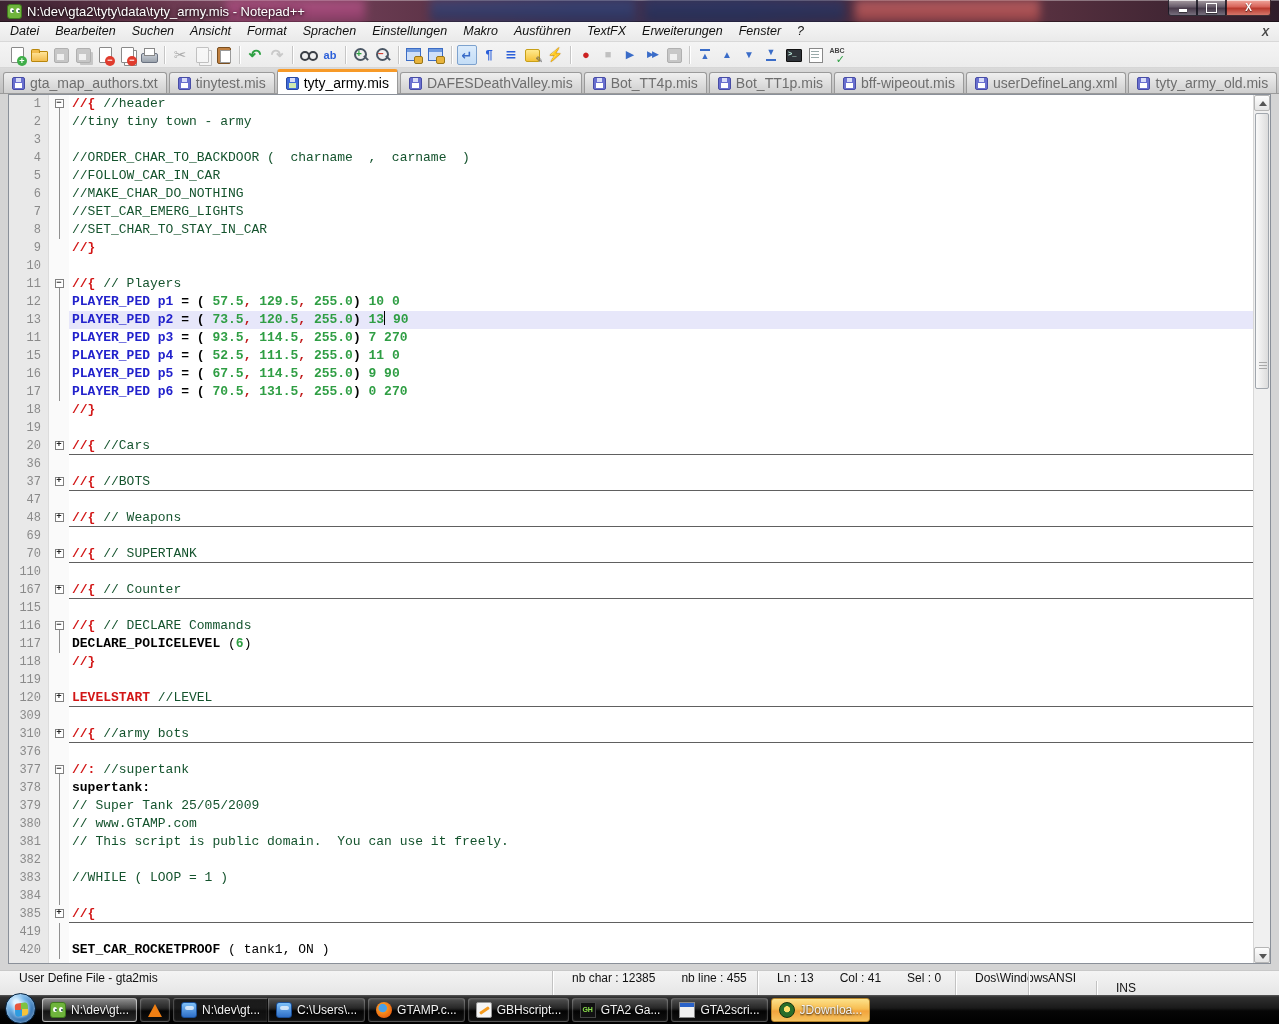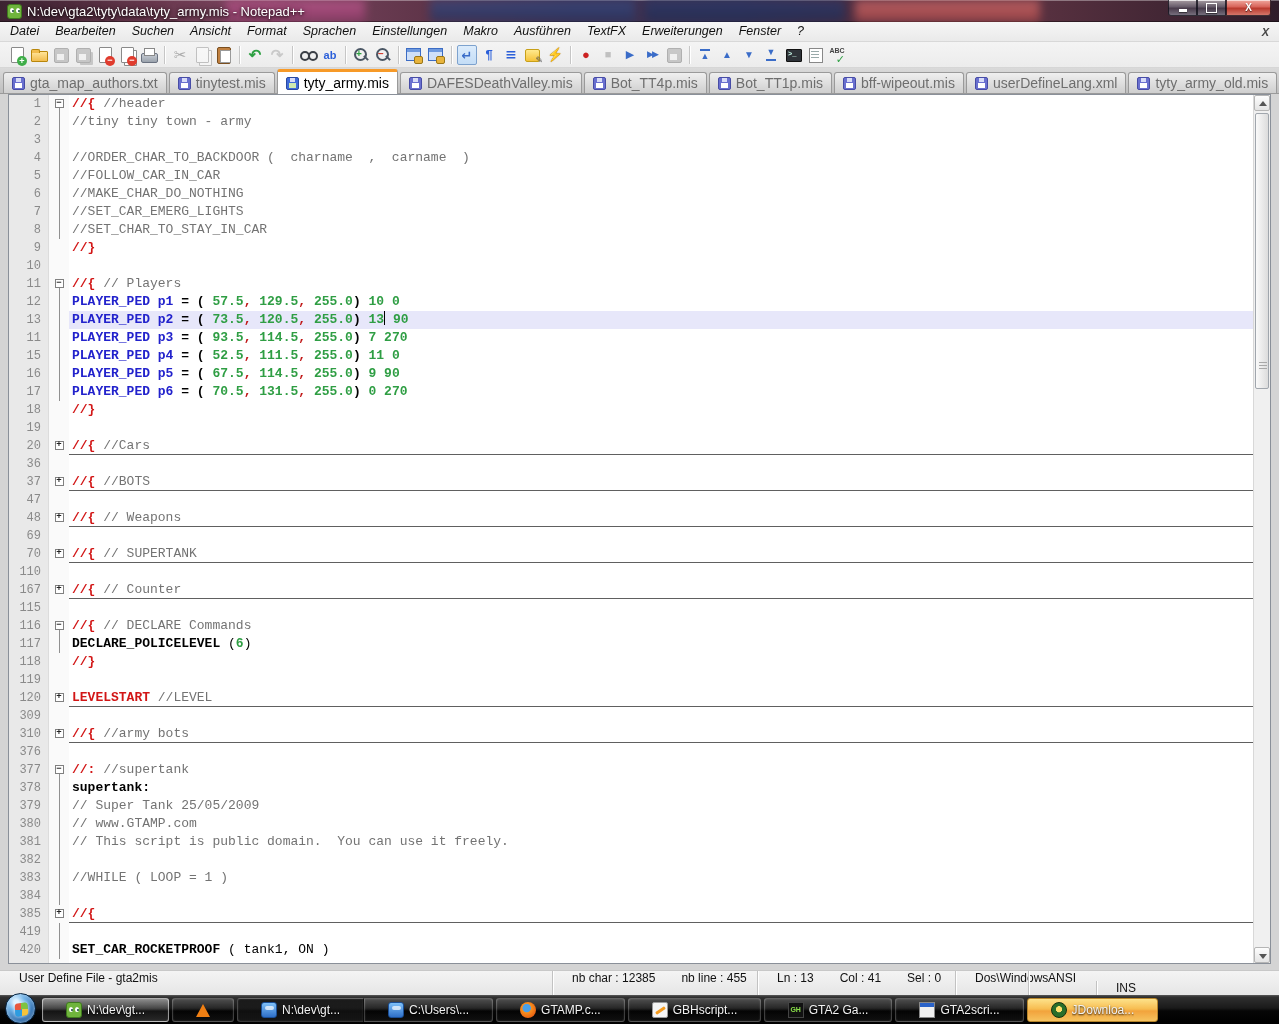--- a/index.html
+++ b/index.html
@@ -119,21 +119,21 @@
   .fcell.f-e{background:#fafafa linear-gradient(#909090,#909090) no-repeat 10px 0/1px 10px,
              #fafafa linear-gradient(#909090,#909090) no-repeat 10px 9px/7px 1px;
              background-color:#fafafa;}
   .fbox{width:9px;height:9px;border:1px solid #808080;background:#fff;color:#222;
     font:bold 9px/7px "Liberation Mono",monospace;text-align:center;margin-top:4px;flex:none;}
   .fdrop{width:1px;flex:1;background:#909090;}
   .ccell{flex:1;font:13px/18px "Liberation Mono","DejaVu Sans Mono",monospace;white-space:pre;
     padding-left:3px;color:#000;overflow:hidden;}
   .row.cur .ccell{background:#e7e7fa;}
   .row.ul .ccell{box-shadow:inset 0 -1px 0 #606060;}
-  .t-c{color:#737373;}
+  .t-c{color:#14532d;}
   .t-r{color:#d21616;font-weight:bold;}
   .t-k{color:#2222cc;font-weight:bold;}
   .t-n{color:#2f9e44;font-weight:bold;}
   .t-m{color:#c01616;font-weight:bold;}
   .t-b{color:#000;font-weight:bold;}
   .t-p{color:#000;}
   .caret{display:inline-block;width:1px;height:14px;background:#000;vertical-align:-2px;animation:blink 1s steps(1) infinite;}
   @keyframes blink{50%{opacity:0;}}
   
   .vscroll{width:17px;flex:none;background:#f0f0f0;border-left:1px solid #d8d8d8;display:flex;flex-direction:column;}
@@ -156,21 +156,21 @@
 
   
   .taskbar{height:29px;flex:none;display:flex;align-items:center;gap:3px;padding:0 0 0 2px;
     background:linear-gradient(#5a5a5a 0,#303030 2px,#1a1a1a 45%,#060606 55%,#000 100%);}
   .orb{position:relative;width:31px;height:31px;margin:-2px 3px 0 3px;flex:none;border-radius:50%;
     background:radial-gradient(circle at 35% 28%,#dff2ff 0 8%,#6fb4ea 30%,#2268ae 62%,#0c3b6e 100%);
     border:1px solid #06233f;box-shadow:inset 0 0 5px rgba(255,255,255,.7);}
   .orb::after{content:"";position:absolute;left:9px;top:9px;width:13px;height:13px;border-radius:3px;
     background:conic-gradient(#7fc242 0 25%,#f5c33b 0 50%,#2d9ce0 0 75%,#e8593f 0);
     transform:rotate(-8deg) skew(-4deg);box-shadow:0 0 4px rgba(255,255,255,.9);}
-  .tkb{height:24px;display:flex;align-items:center;gap:5px;padding:0 23px;border-radius:3px;flex:none;
+  .tkb{height:24px;display:flex;align-items:center;gap:5px;padding:0 7px;border-radius:3px;flex:none;
     border:1px solid rgba(255,255,255,.22);color:#f2f2f2;font-size:12px;
     background:linear-gradient(rgba(255,255,255,.16),rgba(255,255,255,.05) 45%,rgba(0,0,0,.25) 55%,rgba(255,255,255,.06));
     box-shadow:inset 0 0 2px rgba(255,255,255,.15);}
   .tkb .tkl{white-space:nowrap;overflow:hidden;max-width:64px;text-shadow:0 1px 2px rgba(0,0,0,.9);}
   .tkb.s-active{background:linear-gradient(rgba(255,255,255,.45),rgba(255,255,255,.18) 45%,rgba(255,255,255,.06) 55%,rgba(255,255,255,.16));border-color:rgba(255,255,255,.55);}
   .tkb.s-pressed{background:linear-gradient(rgba(0,0,0,.4),rgba(255,255,255,.08));}
   .tkb.s-attention{background:linear-gradient(#fde28a,#f7bd51 45%,#f2a33c 55%,#f6c35e);border-color:#b8862a;}
   .tkb.grp-l{border-top-right-radius:0;border-bottom-right-radius:0;border-right:1px solid rgba(0,0,0,.5);margin-right:-3px;}
   .tkb.grp-r{border-top-left-radius:0;border-bottom-left-radius:0;}
   .tki{position:relative;width:16px;height:16px;flex:none;}

